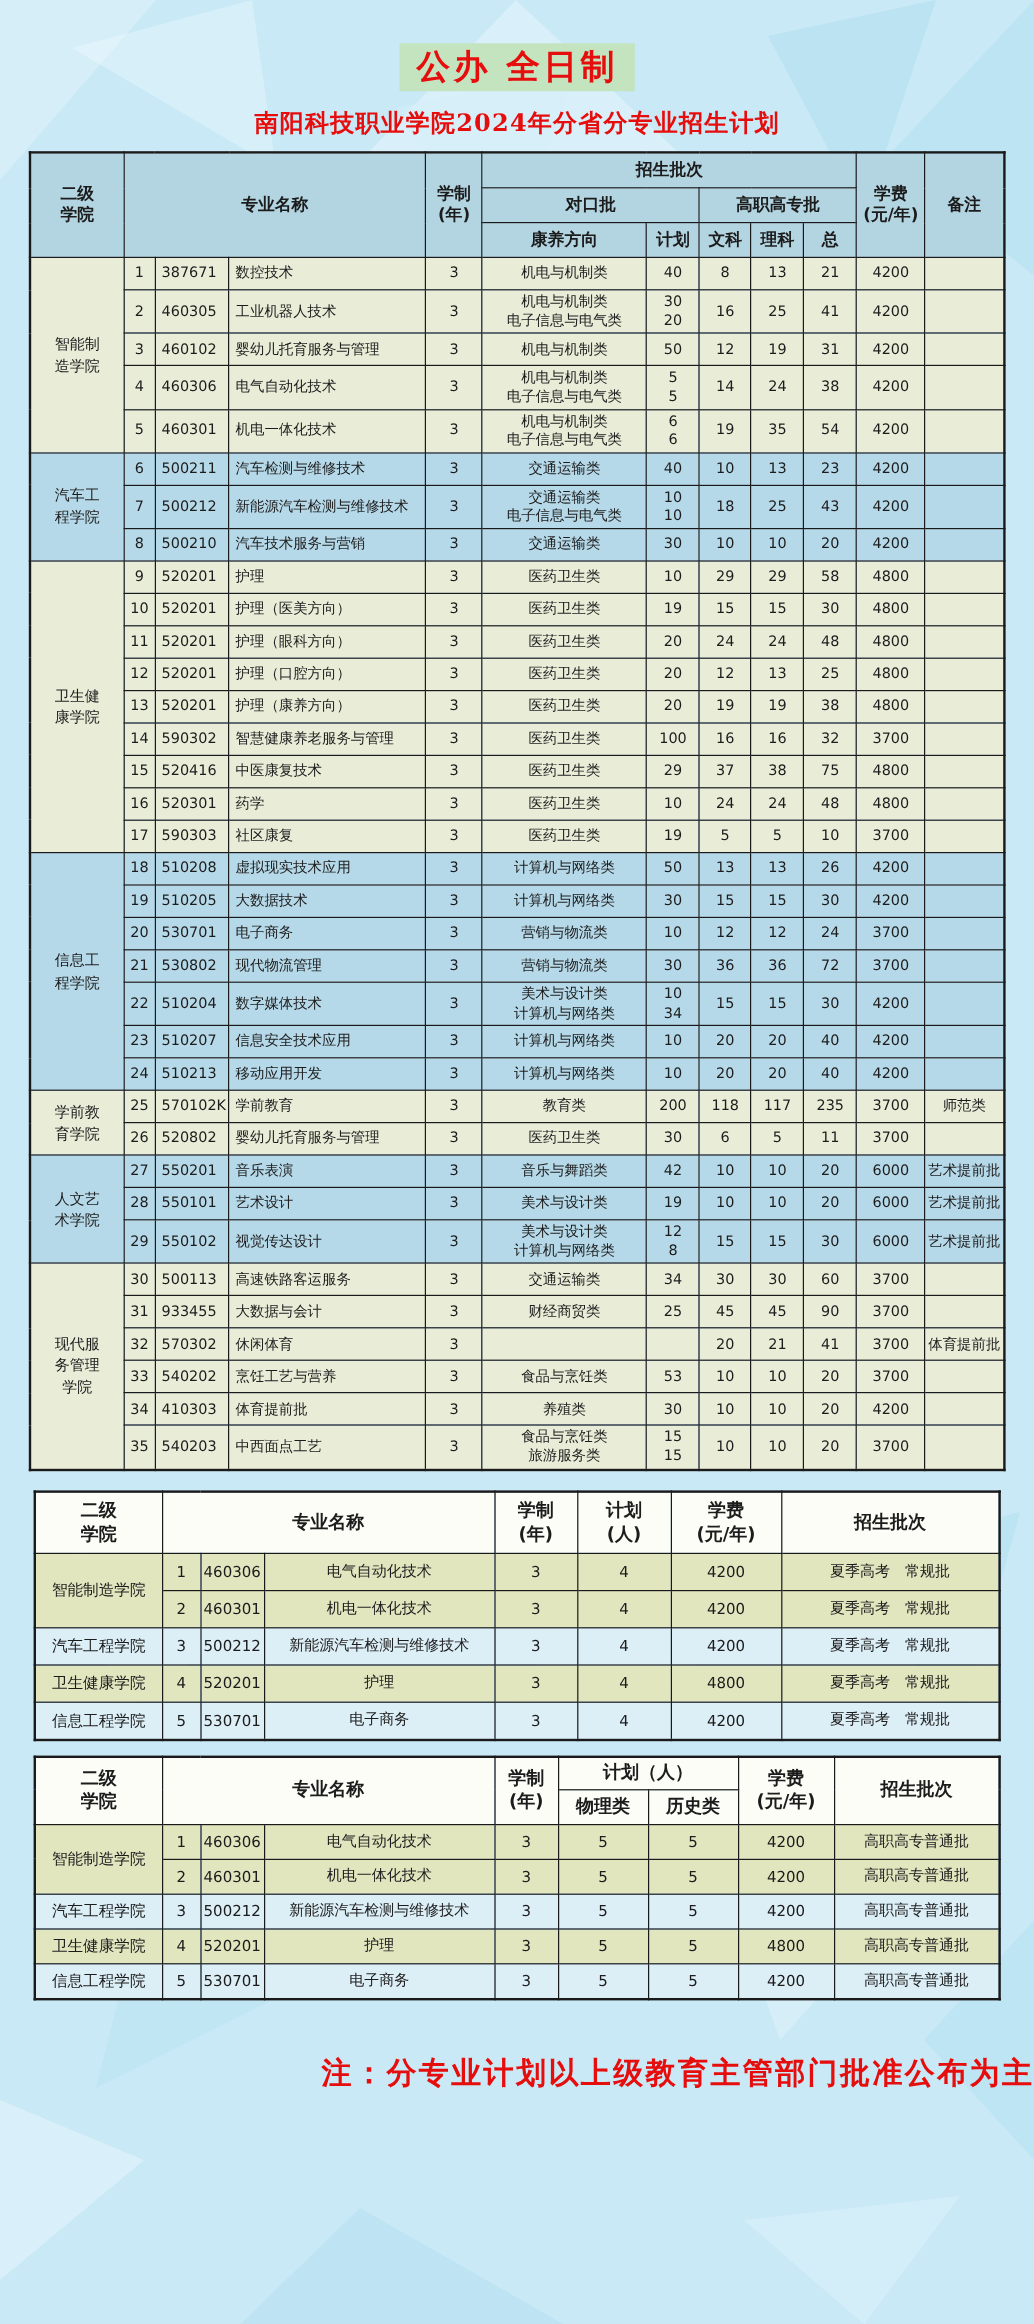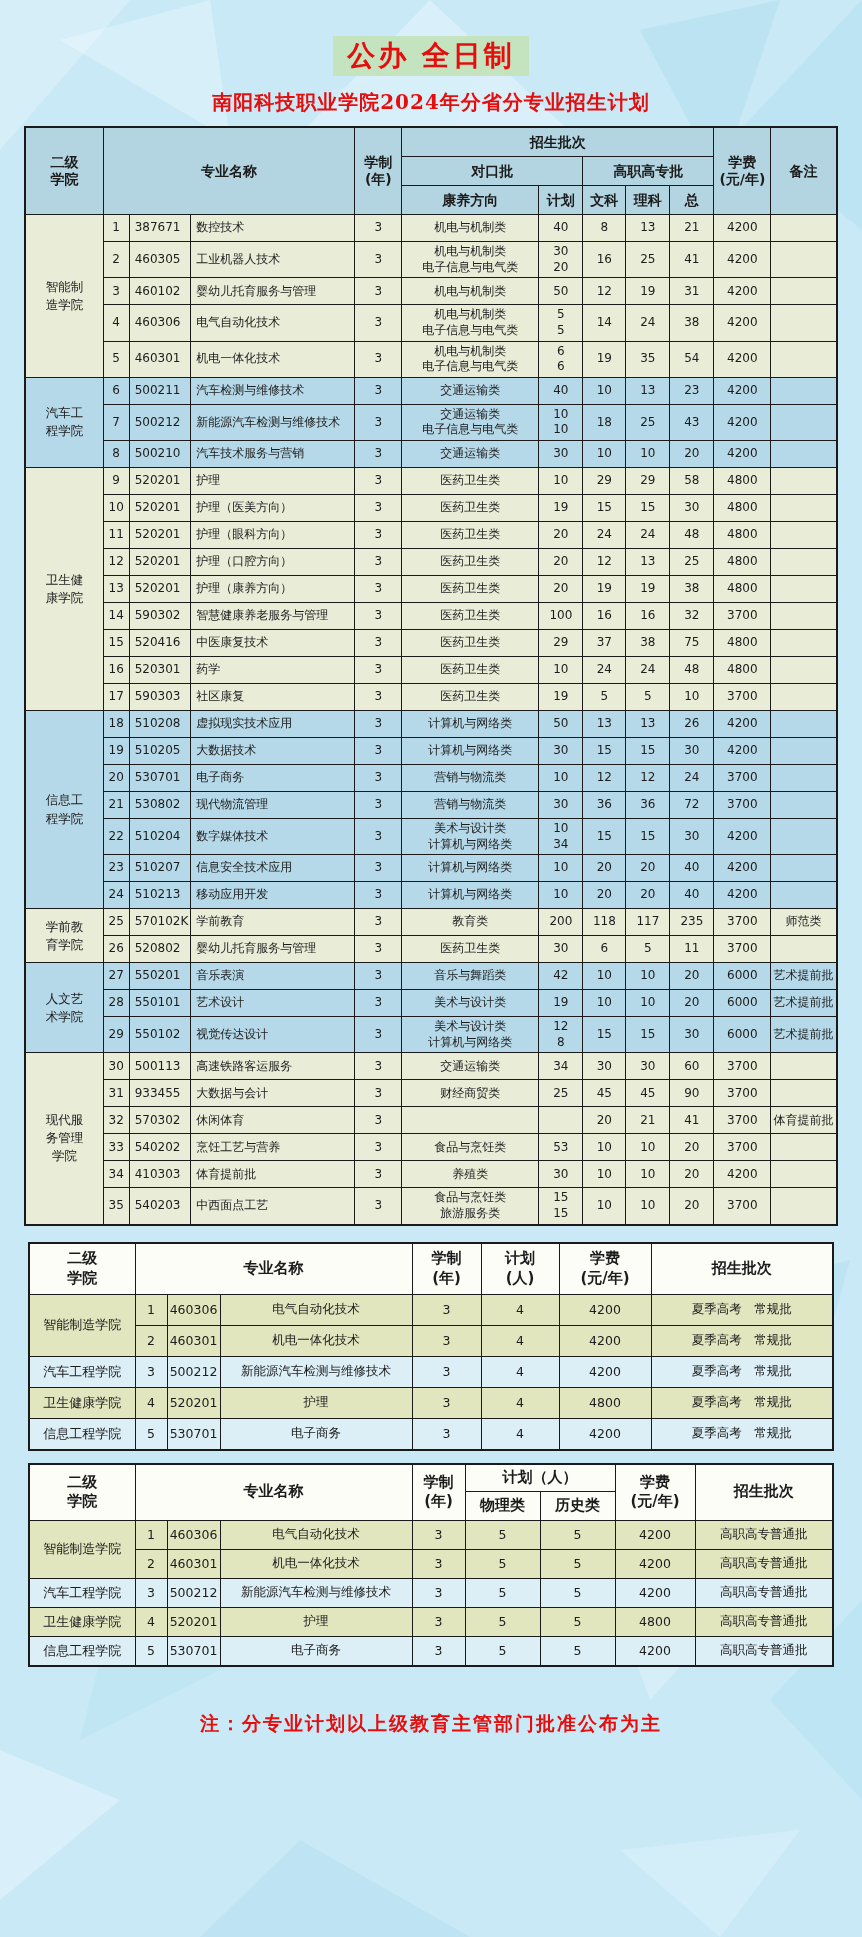--- a/index.html
+++ b/index.html
@@ -24,21 +24,21 @@
   }
   .sec-heading {
     color:#e60d0d; font-family:"DejaVu Serif", serif; font-weight:bold;
     font-size:23px; line-height:1.2; letter-spacing:2px;
   }
   .heading-henan { margin-top:12px; }
   .heading-shandong { margin-top:44px; }
   .heading-hubei { margin-top:28px; }
   .note {
     margin-top:44px; color:#e60d0d; font-family:"DejaVu Serif", serif;
-    font-weight:bold; font-size:19px; letter-spacing:2px;
+    font-weight:bold; font-size:25px; letter-spacing:2px;text-align:right;
   }
 
   table.tbl {
     border-collapse:collapse; table-layout:fixed; margin:12px auto 0 auto;
     border:2px solid #1a1a1a;
   }
   .tbl th, .tbl td {
     border:1px solid #1a1a1a; text-align:center; padding:2px; overflow:hidden;
     font-family:"DejaVu Sans", sans-serif;
   }

